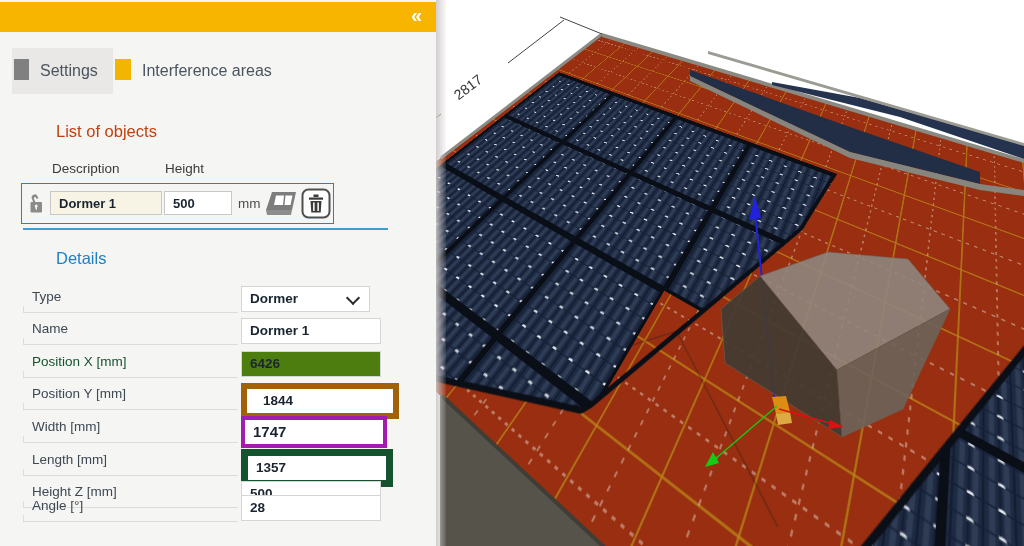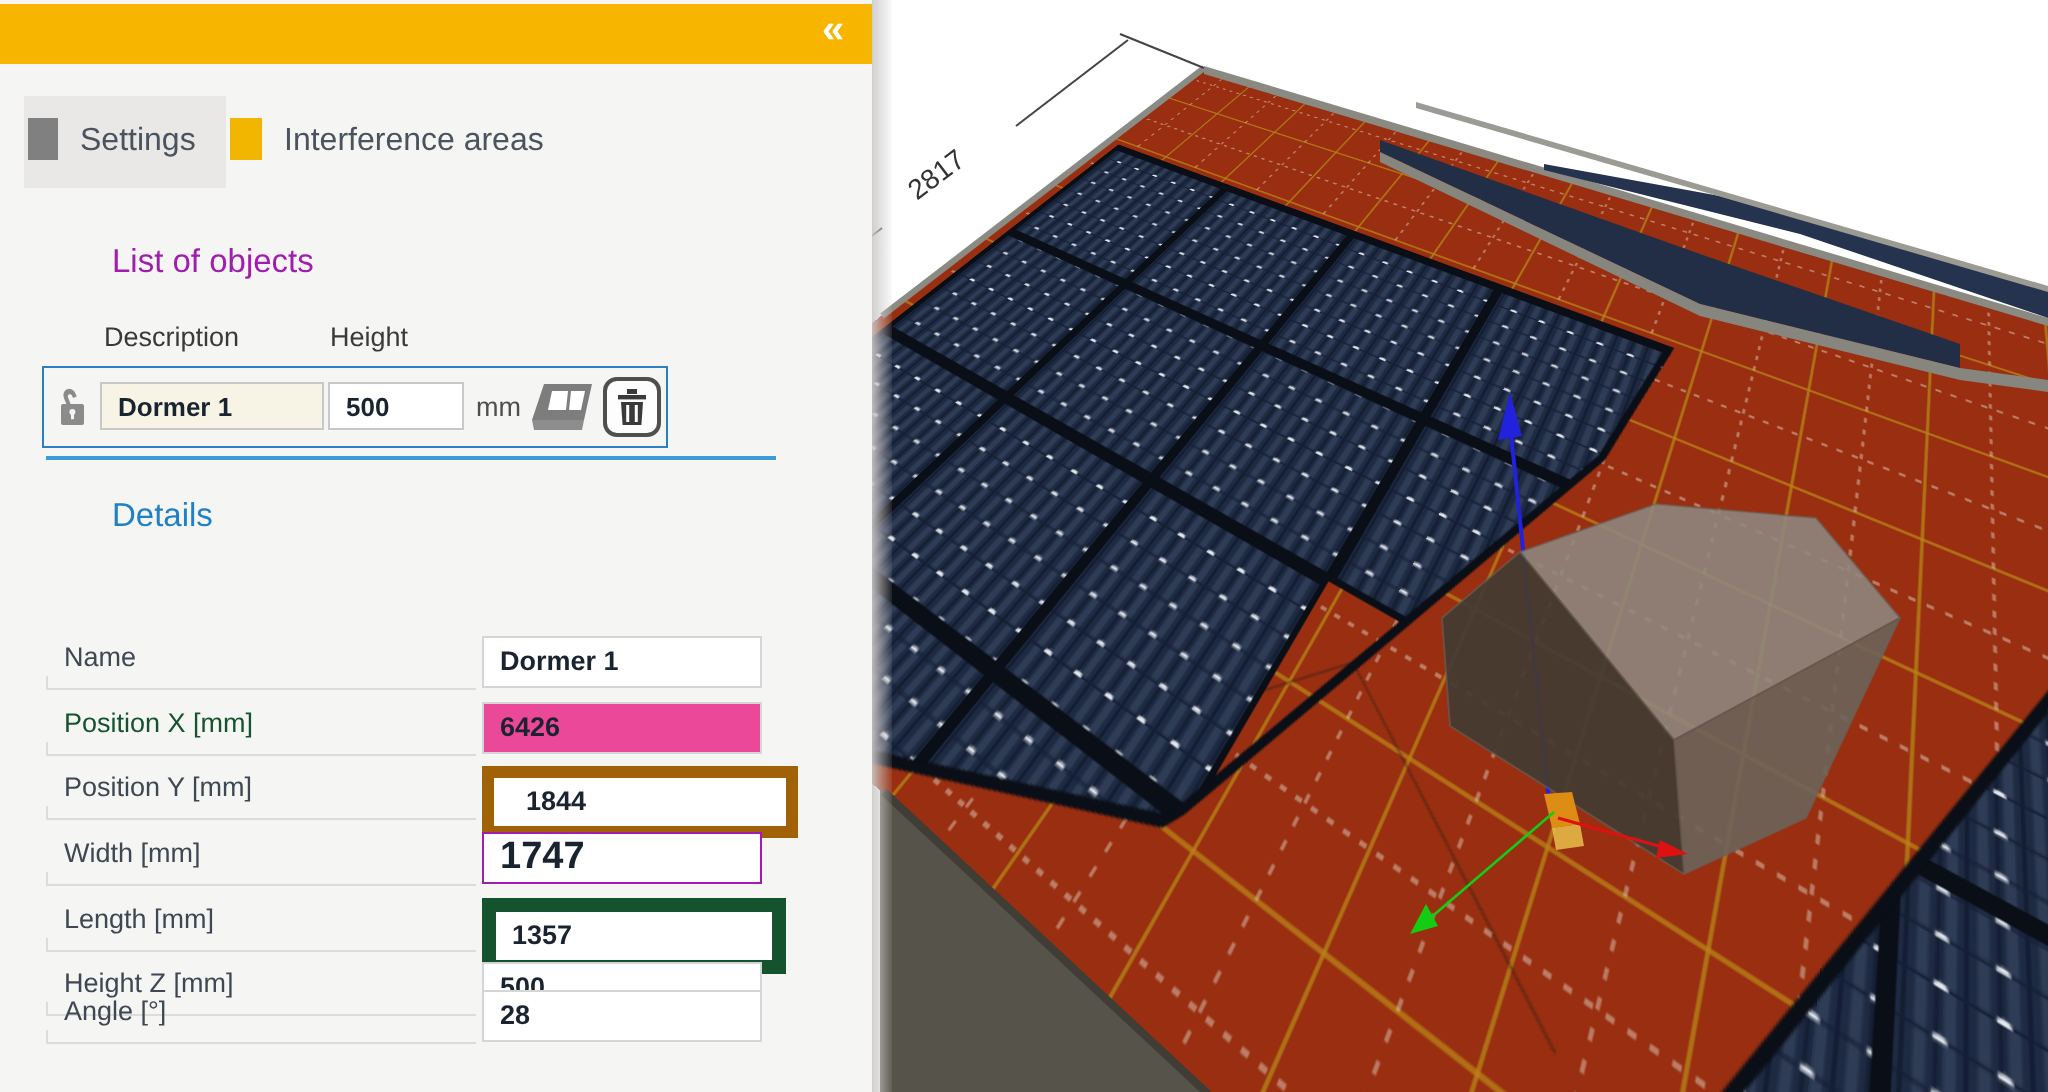--- a/index.html
+++ b/index.html
@@ -171,21 +171,21 @@
     </svg>
 </div>
 <div style="position:absolute;left:0;top:0;width:436px;height:546px;background:#f5f5f4;font-family:'Liberation Sans',sans-serif">
 <div style="position:absolute;left:0;top:2px;width:436px;height:30px;background:#f7b500"></div>
 <div style="position:absolute;left:411px;top:4px;color:#fff;font-size:20px;font-weight:bold">«</div>
 <div style="position:absolute;left:12px;top:48px;width:101px;height:46px;background:#e9e8e7"></div>
 <div style="position:absolute;left:14px;top:59px;width:15px;height:21px;background:#808080"></div>
 <div style="position:absolute;left:40px;top:62px;font-size:16px;color:#4a545e">Settings</div>
 <div style="position:absolute;left:115px;top:59px;width:16px;height:21px;background:#f2b600"></div>
 <div style="position:absolute;left:142px;top:62px;font-size:16px;color:#4a545e">Interference areas</div>
-<div style="position:absolute;left:56px;top:122px;font-size:16.5px;color:#a21caf">List of objects</div>
+<div style="position:absolute;left:56px;top:122px;font-size:16.5px;color:#c2410c">List of objects</div>
 <div style="position:absolute;left:52px;top:161px;font-size:13.5px;color:#3a3a3a">Description</div>
 <div style="position:absolute;left:165px;top:161px;font-size:13.5px;color:#3a3a3a">Height</div>
 <div style="position:absolute;left:21px;top:183px;width:311px;height:39px;border:1.5px solid #2b7fc2"></div>
 <svg width="15" height="22" viewBox="0 0 15 22" style="position:absolute;left:29px;top:193px">
 <g transform="rotate(-22 4.5 9)">
         <path d="M4.2 9.5 L4.2 5.6 A3.1 3.4 0 0 1 10.4 5.6 L10.4 7.4 L8.4 7.4 L8.4 5.8 A1.2 1.5 0 0 0 6.2 5.8 L6.2 9.5 Z" fill="#8b8b8b"></path>
       </g>
 <rect x="1.5" y="9" width="11.5" height="10.5" rx="1" fill="#8b8b8b"></rect>
 <circle cx="7.2" cy="13" r="1.5" fill="#f4f4f3"></circle>
 <rect x="6.5" y="13.4" width="1.5" height="3.2" fill="#f4f4f3"></rect>
@@ -202,43 +202,49 @@
 <svg width="30" height="31" viewBox="0 0 30 31" style="position:absolute;left:301px;top:188px">
 <rect x="1.5" y="1.5" width="27" height="28" rx="6" fill="#fdfdfd" stroke="#4f4f4f" stroke-width="2"></rect>
 <rect x="8" y="9.5" width="14" height="2.2" fill="#3a3a3a"></rect>
 <rect x="12.5" y="6.5" width="5" height="2.5" fill="#3a3a3a"></rect>
 <path d="M9.5 13 L20.5 13 L19.7 24.5 L10.3 24.5 Z" fill="#3a3a3a"></path>
 <rect x="12.1" y="14.5" width="1.5" height="8.5" fill="#fdfdfd"></rect>
 <rect x="16.4" y="14.5" width="1.5" height="8.5" fill="#fdfdfd"></rect>
 </svg>
 <div style="position:absolute;left:23px;top:228px;width:365px;height:1.5px;background:#3d9bd5"></div>
 <div style="position:absolute;left:56px;top:249px;font-size:16.5px;color:#2080c5">Details</div>
+<div style="position:absolute;left:0;top:285.5px;width:436px;height:33px">
+<div style="position:absolute;left:23px;top:1px;width:215px;height:25px;border-bottom:1px solid #dcdcdc"></div>
+<div style="position:absolute;left:23px;top:20px;width:1px;height:6px;background:#dcdcdc"></div>
+<div style="position:absolute;left:32px;top:3px;font-size:13.5px;color:#3d4852">Type</div>
+<div style="position:absolute;left:241px;top:0;width:119px;height:24px;background:#fff;border:1px solid #d5d5d5;font-weight:bold;font-size:13.5px;color:#1a2430;line-height:24px;padding-left:8px">Dormer<span style="position:absolute;right:11px;top:6px;width:8px;height:8px;border-right:2px solid #2a2a2a;border-bottom:2px solid #2a2a2a;transform:rotate(45deg);transform-origin:center"></span></div>
+</div>
     <div style="position:absolute;left:0;top:318.1px;width:436px;height:33px">
 <div style="position:absolute;left:23px;top:1px;width:215px;height:25px;border-bottom:1px solid #dcdcdc"></div>
 <div style="position:absolute;left:23px;top:20px;width:1px;height:6px;background:#dcdcdc"></div>
 <div style="position:absolute;left:32px;top:3px;font-size:13.5px;color:#3d4852">Name</div>
 <div style="position:absolute;left:241px;top:0;width:130px;height:24px;background:#fff;border:1px solid #d5d5d5;font-weight:bold;font-size:13.5px;color:#1a2430;line-height:24px;padding-left:8px">Dormer 1</div>
 </div>
     <div style="position:absolute;left:0;top:350.7px;width:436px;height:33px">
 <div style="position:absolute;left:23px;top:1px;width:215px;height:25px;border-bottom:1px solid #dcdcdc"></div>
 <div style="position:absolute;left:23px;top:20px;width:1px;height:6px;background:#dcdcdc"></div>
 <div style="position:absolute;left:32px;top:3px;font-size:13.5px;color:#14532d">Position X [mm]</div>
-<div style="position:absolute;left:241px;top:0;width:130px;height:24px;background:#ec4899;border:1px solid #d5d5d5;font-weight:bold;font-size:13.5px;color:#1a2430;line-height:24px;padding-left:8px">6426</div>
+<div style="position:absolute;left:241px;top:0;width:130px;height:24px;background:#4d7c0f;border:1px solid #d5d5d5;font-weight:bold;font-size:13.5px;color:#1a2430;line-height:24px;padding-left:8px">6426</div>
 </div>
     <div style="position:absolute;left:0;top:383.3px;width:436px;height:33px">
 <div style="position:absolute;left:23px;top:1px;width:215px;height:25px;border-bottom:1px solid #dcdcdc"></div>
 <div style="position:absolute;left:23px;top:20px;width:1px;height:6px;background:#dcdcdc"></div>
 <div style="position:absolute;left:32px;top:3px;font-size:13.5px;color:#3d4852">Position Y [mm]</div>
 <div style="position:absolute;left:241px;top:0;width:130px;height:24px;background:#fff;border:6px solid #a16207;font-weight:bold;font-size:13.5px;color:#1a2430;line-height:24px;padding-left:16px">1844</div>
 </div>
     <div style="position:absolute;left:0;top:415.9px;width:436px;height:33px">
 <div style="position:absolute;left:23px;top:1px;width:215px;height:25px;border-bottom:1px solid #dcdcdc"></div>
 <div style="position:absolute;left:23px;top:20px;width:1px;height:6px;background:#dcdcdc"></div>
 <div style="position:absolute;left:32px;top:3px;font-size:13.5px;color:#3d4852">Width [mm]</div>
-<div style="position:absolute;left:241px;top:0;width:130px;height:24px;background:#fff;border:1px solid #a21caf;font-weight:bold;font-size:19px;color:#1a2430;line-height:24px;padding-left:8px">1747</div>
+<div style="position:absolute;left:241px;top:0;width:130px;height:24px;background:#fff;border:4px solid #a21caf;font-weight:bold;font-size:15px;color:#1a2430;line-height:24px;padding-left:8px">1747</div>
 </div>
     <div style="position:absolute;left:0;top:448.5px;width:436px;height:33px">
 <div style="position:absolute;left:23px;top:1px;width:215px;height:25px;border-bottom:1px solid #dcdcdc"></div>
 <div style="position:absolute;left:23px;top:20px;width:1px;height:6px;background:#dcdcdc"></div>
 <div style="position:absolute;left:32px;top:3px;font-size:13.5px;color:#3d4852">Length [mm]</div>
 <div style="position:absolute;left:241px;top:0;width:130px;height:24px;background:#fff;border:7px solid #14532d;font-weight:bold;font-size:13.5px;color:#1a2430;line-height:24px;padding-left:8px">1357</div>
 </div>
     <div style="position:absolute;left:0;top:481.1px;width:436px;height:33px">
 <div style="position:absolute;left:23px;top:1px;width:215px;height:25px;border-bottom:1px solid #dcdcdc"></div>
 <div style="position:absolute;left:23px;top:20px;width:1px;height:6px;background:#dcdcdc"></div>

